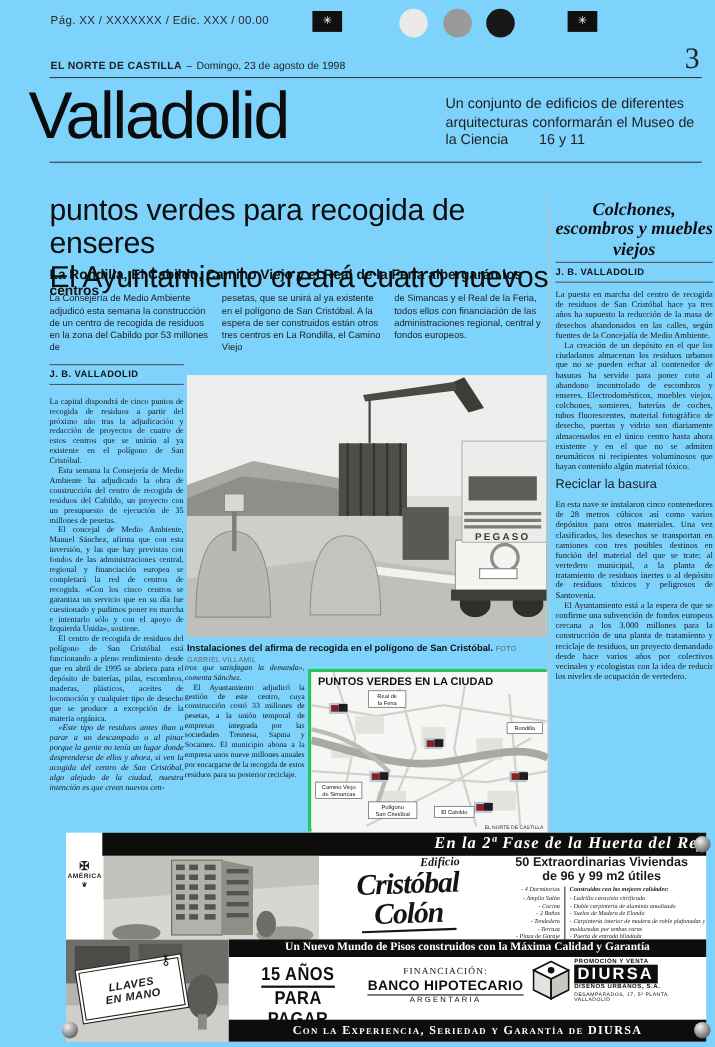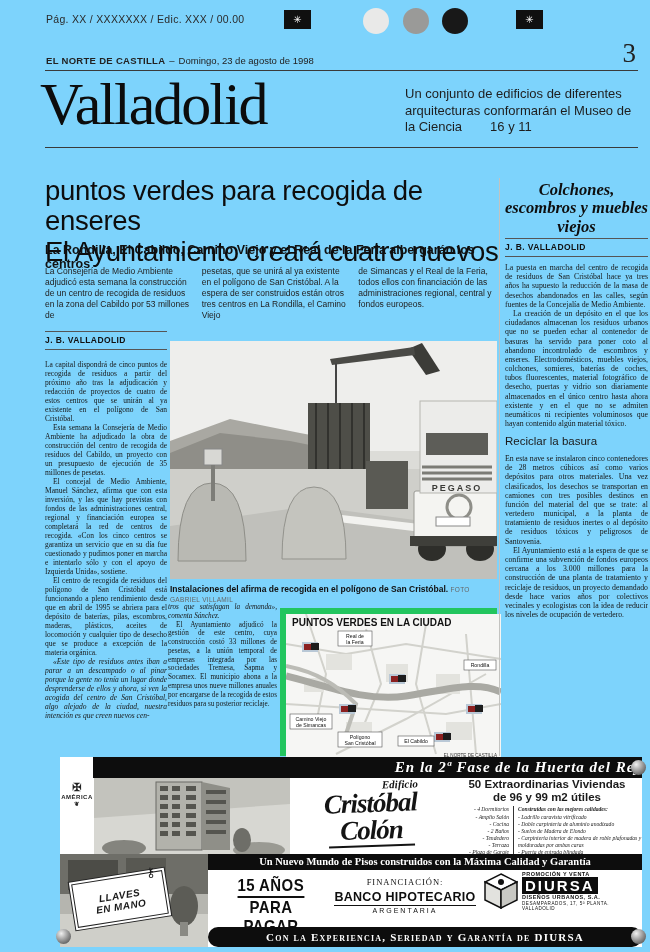--- a/index.html
+++ b/index.html
@@ -18,21 +18,21 @@
   .reg-circle { width:26px; height:26px; border-radius:50%; }
 
   
   .dateline { left:46px; top:55px; font-size:9.5px; color:#222; }
   .dateline b { letter-spacing:.3px; }
   .dateline .sep { margin:0 4px; }
   .pageno { right:14px; top:38px; font-family:"Liberation Serif",serif; font-size:27px; color:#222; }
   .rule { background:#3a3a3a; height:1px; }
 
   
-  .masthead { left:40px; top:70px; font-family:Liberation Serif, serif; font-size:60px;
+  .masthead { left:26px; top:70px; font-family:Liberation Sans, sans-serif; font-size:60px;
               letter-spacing:-2px; color:#0c0c0c; }
   .teaser { left:405px; top:86px; width:238px; font-size:13px; line-height:1.28; color:#1e1e1e; }
   .teaser .pg { margin-left:28px; }
 
   
   .headline { left:45px; top:176px; width:462px; font-size:27.5px; line-height:1.1;
               color:#0d0d0d; letter-spacing:-.3px; }
   .subhead { left:45px; top:243px; width:460px; font-size:12.5px; font-weight:bold; color:#111; }
   .lead { left:45px; top:266px; width:458px; display:flex; gap:12px; }
   .lead > div { flex:1; font-size:8.5px; line-height:1.3; color:#222; text-align:left; }
@@ -50,21 +50,21 @@
   .q { font-style:italic; }
 
   .photo { left:170px; top:341px; width:327px; height:238px; background:#dcdcd8; }
   .caption { left:170px; top:584px; width:327px; font-size:8.5px; font-weight:bold; color:#111; }
   .caption .credit { font-weight:normal; font-size:6.5px; color:#666; letter-spacing:.3px; }
 
   .col2 { left:168px; top:603px; width:109px; height:148px; font-size:7.2px; line-height:1.22;
           overflow:hidden; }
 
   .map { left:280px; top:608px; width:217px; height:148px; background:#fbfbfa;
-         border:6px solid #22c55e; }
+         border:3px solid #22c55e; }
 
   
   .sidebar-rule { left:499px; top:178px; width:1px; height:578px; background:#c3c3c0; }
   .kicker { left:505px; top:181px; width:143px; font-family:"Liberation Serif",serif;
             font-style:italic; font-weight:bold; font-size:16.5px; line-height:1.12;
             text-align:center; color:#0e0e0e; }
   .sb-r1 { left:505px; top:238px; width:143px; }
   .sb-byline { display:block; }
   .sb-body { left:505px; top:263px; width:143px; height:492px; font-size:7.8px; line-height:1.18;
              overflow:hidden; }
@@ -73,21 +73,21 @@
 
   
   .ad { left:60px; top:757px; width:582px; height:190px; background:#fff; }
   .ad .banner { position:absolute; background:#0d0d0d; color:#fff; text-align:center;
                 font-family:"Liberation Serif",serif; }
   .ad .b-top { left:33px; top:0; width:549px; height:21px; font-size:15px; font-weight:bold;
                font-style:italic; line-height:21px; letter-spacing:1px;text-align:right; }
   .ad .b-mid { left:148px; top:97px; width:434px; height:16px; font-size:10.5px; font-weight:bold;
                line-height:16px; }
   .ad .b-bot { left:148px; top:170px; width:434px; height:20px; font-size:11px; font-weight:bold;
-               line-height:20px; letter-spacing:1.2px; font-variant:small-caps;border-radius:10px; }
+               line-height:20px; letter-spacing:1.2px; font-variant:small-caps; }
   .ball { position:absolute; width:15px; height:15px; border-radius:50%;
           background:radial-gradient(circle at 35% 30%, #f0f0f0, #8a8a8a 55%, #3c3c3c); }
 
   .america { left:0; top:24px; width:34px; height:88px; text-align:center; font-size:6px;
              font-weight:bold; letter-spacing:.5px; color:#222; }
   .america .crest { font-size:11px; }
   .bphoto { left:34px; top:21px; width:196px; height:76px; }
   .script { left:232px; top:21px; width:158px; height:76px; text-align:center;
             font-family:"Liberation Serif",serif; font-style:italic; color:#141414;
             transform:rotate(-2deg); }

